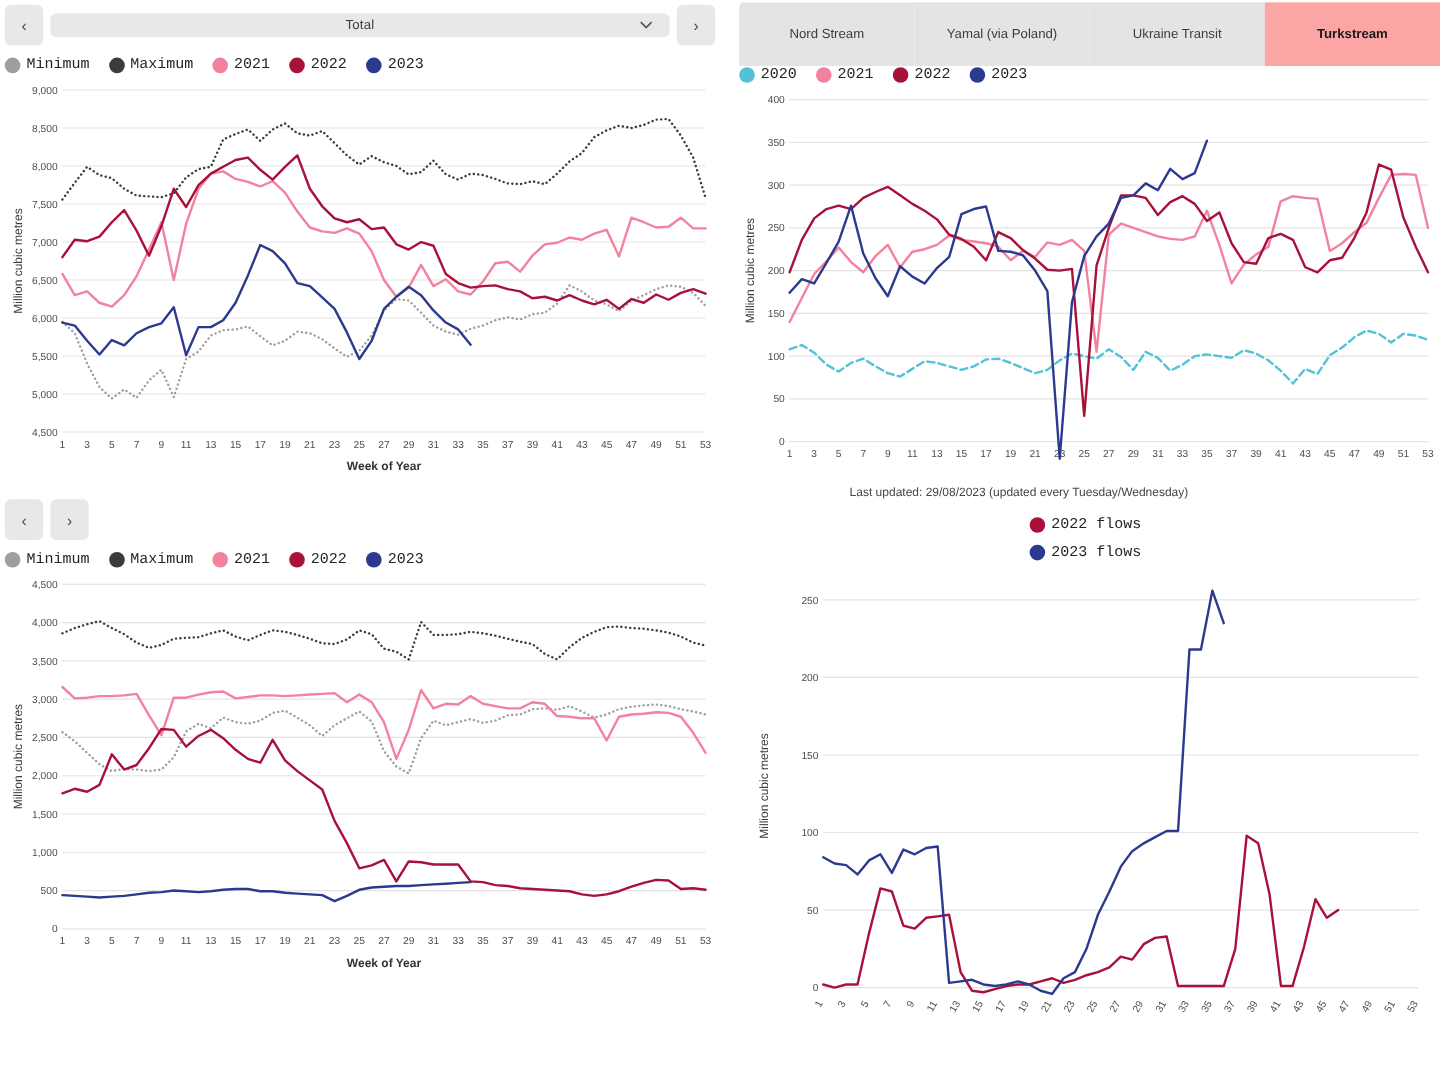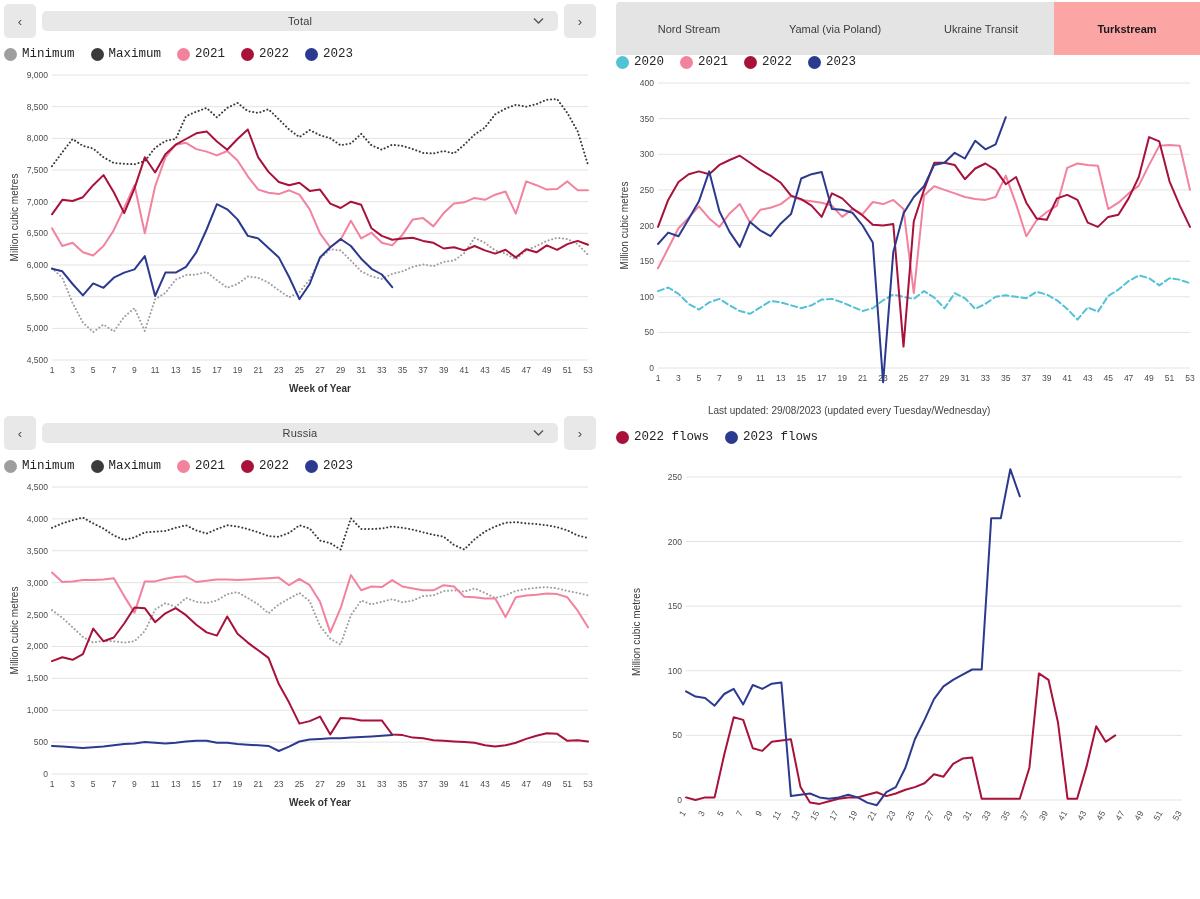--- a/index.html
+++ b/index.html
@@ -255,28 +255,20 @@
           <path d="M42.0 153.9 L52.2 126.9 L62.5 109.0 L72.7 101.2 L82.9 98.4 L93.2 101.2 L103.4 91.9 L113.6 87.0 L123.8 82.7 L134.1 89.8 L144.3 96.9 L154.5 102.6 L164.8 109.8 L175.0 122.6 L185.2 126.1 L195.5 132.6 L205.7 143.9 L215.9 120.4 L226.2 125.4 L236.4 135.4 L246.6 142.5 L256.8 151.8 L267.1 152.5 L277.3 151.1 L287.5 273.6 L297.8 148.2 L308.0 116.9 L318.2 89.8 L328.5 89.8 L338.7 91.9 L348.9 106.2 L359.2 95.5 L369.4 90.5 L379.6 96.9 L389.8 111.2 L400.1 104.0 L410.3 129.7 L420.5 145.4 L430.8 146.8 L441.0 125.4 L451.2 121.9 L461.5 126.9 L471.7 149.7 L481.9 153.9 L492.2 143.9 L502.4 141.8 L512.6 125.4 L522.8 104.0 L533.1 64.1 L543.3 68.4 L553.5 108.3 L563.8 132.6 L574.0 153.9" class="series" stroke="#a8113a" stroke-width="2"></path>
           <path d="M42.0 171.0 L52.2 159.6 L62.5 163.2 L72.7 146.1 L82.9 128.3 L93.2 98.4 L103.4 138.3 L113.6 158.9 L123.8 173.9 L134.1 148.9 L144.3 157.5 L154.5 163.2 L164.8 150.4 L175.0 141.1 L185.2 105.5 L195.5 101.2 L205.7 99.1 L215.9 136.1 L226.2 136.8 L236.4 139.7 L246.6 152.5 L256.8 169.6 L267.1 309.3 L277.3 178.9 L287.5 140.4 L297.8 124.0 L308.0 113.3 L318.2 91.9 L328.5 89.8 L338.7 79.8 L348.9 85.5 L359.2 67.7 L369.4 76.3 L379.6 71.3 L389.8 44.2" class="series" stroke="#2b3a8f" stroke-width="2"></path>
         </svg>
     </div>
   </div>
 
   <div class="panel" style="left:4px;top:416px;width:592px;height:412px;">
 
     <div class="selector-row">
       <button class="arrow-btn">‹</button>
-      <div class="dropdown">
-        <span class="dd-label">Russia</span>
-        <span class="chev">
-          <svg width="11" height="7" viewBox="0 0 11 7">
-              <path d="M1 1 L5.5 5.5 L10 1" stroke="#555" stroke-width="1.4" fill="none"></path>
-            </svg>
-        </span>
-      </div>
       <button class="arrow-btn">›</button>
     </div>
 
     <div class="legend" style="margin-top:9px;">
       <div class="item">
         <span class="dot" style="background:#9e9e9e"></span>
         <span class="lbl">Minimum</span>
       </div>
       <div class="item">
         <span class="dot" style="background:#3b3b3b"></span>
@@ -352,21 +344,21 @@
           <path d="M48.0 95.5 L58.3 105.0 L68.6 104.4 L78.9 103.1 L89.2 103.1 L99.5 102.5 L109.8 101.2 L120.2 119.1 L130.5 135.6 L140.8 104.4 L151.1 104.4 L161.4 101.8 L171.7 99.9 L182.0 99.3 L192.3 105.0 L202.6 103.8 L212.9 102.5 L223.2 102.5 L233.5 103.1 L243.8 102.5 L254.2 101.8 L264.5 101.2 L274.8 100.6 L285.1 108.2 L295.4 101.8 L305.7 108.2 L316.0 124.8 L326.3 155.4 L336.6 131.2 L346.9 98.0 L357.2 113.3 L367.5 109.5 L377.8 110.1 L388.2 103.1 L398.5 109.5 L408.8 111.4 L419.1 113.3 L429.4 113.3 L439.7 108.2 L450.0 109.5 L460.3 119.7 L470.6 120.3 L480.9 121.6 L491.2 121.6 L501.5 140.1 L511.8 120.3 L522.2 118.4 L532.5 117.8 L542.8 116.5 L553.1 117.1 L563.4 120.3 L573.7 133.7 L584.0 150.3" class="series" stroke="#f2829e" stroke-width="2"></path>
           <path d="M48.0 184.1 L58.3 180.3 L68.6 182.8 L78.9 177.1 L89.2 151.6 L99.5 164.3 L109.8 160.5 L120.2 146.5 L130.5 130.5 L140.8 131.2 L151.1 145.2 L161.4 136.3 L171.7 131.2 L182.0 138.2 L192.3 147.8 L202.6 155.4 L212.9 158.6 L223.2 139.5 L233.5 156.7 L243.8 165.6 L254.2 173.3 L264.5 180.9 L274.8 207.1 L285.1 225.6 L295.4 246.6 L305.7 244.1 L316.0 239.6 L326.3 257.5 L336.6 240.9 L346.9 241.5 L357.2 243.4 L367.5 243.4 L377.8 243.4 L388.2 257.5 L398.5 258.1 L408.8 260.6 L419.1 261.3 L429.4 263.2 L439.7 263.8 L450.0 264.5 L460.3 265.1 L470.6 265.7 L480.9 268.3 L491.2 269.6 L501.5 268.3 L511.8 265.7 L522.2 261.9 L532.5 258.7 L542.8 256.2 L553.1 256.8 L563.4 263.8 L573.7 263.2 L584.0 264.5" class="series" stroke="#a8113a" stroke-width="2"></path>
           <path d="M48.0 268.9 L58.3 269.6 L68.6 270.2 L78.9 270.9 L89.2 270.2 L99.5 269.6 L109.8 268.3 L120.2 267.0 L130.5 266.4 L140.8 265.1 L151.1 265.7 L161.4 266.4 L171.7 265.7 L182.0 264.5 L192.3 263.8 L202.6 263.8 L212.9 265.7 L223.2 265.7 L233.5 267.0 L243.8 267.7 L254.2 268.3 L264.5 268.9 L274.8 274.0 L285.1 269.6 L295.4 264.5 L305.7 262.6 L316.0 261.9 L326.3 261.3 L336.6 261.3 L346.9 260.6 L357.2 260.0 L367.5 259.4 L377.8 258.7 L388.2 258.1" class="series" stroke="#2b3a8f" stroke-width="2"></path>
         </svg>
     </div>
   </div>
 
   <div class="panel" style="left:616px;top:392px;width:584px;height:505px;">
     <div class="fig-sub" style="margin-left:64px;margin-top:13px;">Last updated: 29/08/2023 (updated every Tuesday/Wednesday)</div>
 
-    <div class="legend" style="margin-top:14px;">
+    <div class="legend" style="margin-top:14px;flex-direction:column;">
       <div class="item">
         <span class="dot" style="background:#a8113a"></span>
         <span class="lbl">2022 flows</span>
       </div>
       <div class="item">
         <span class="dot" style="background:#2b3a8f"></span>
         <span class="lbl">2023 flows</span>
       </div>
     </div>
 

